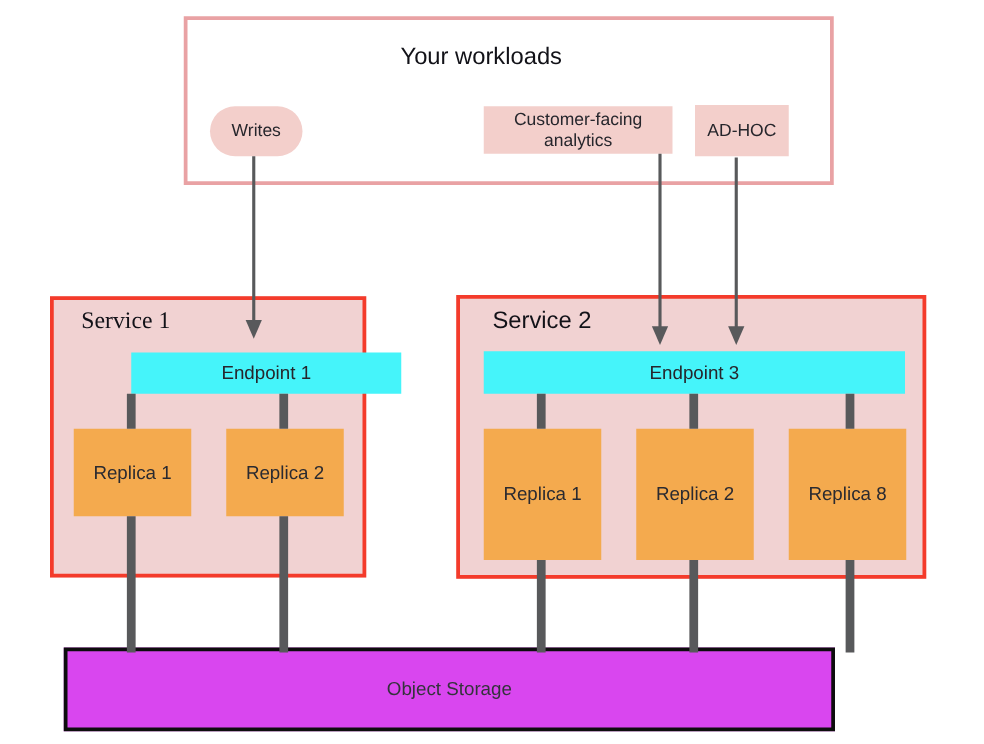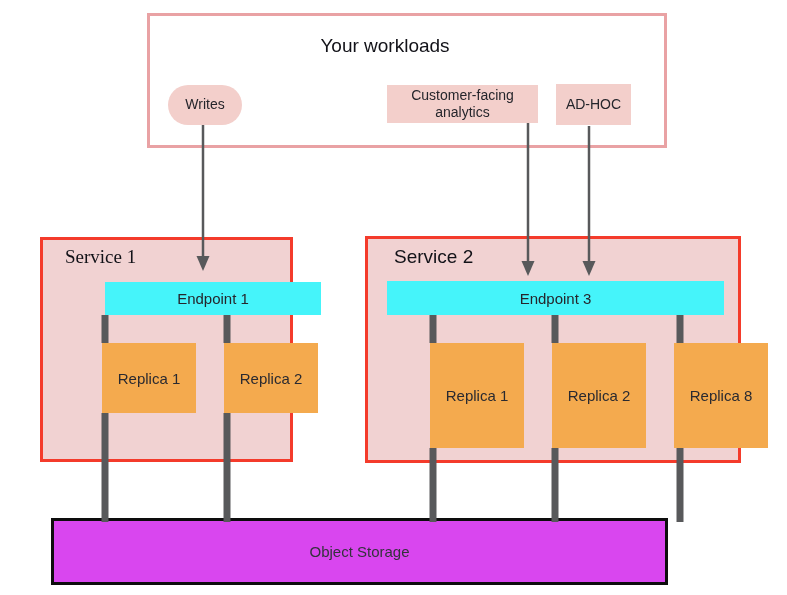--- a/index.html
+++ b/index.html
@@ -32,21 +32,21 @@
   .service1-box{left:40px;top:237px;width:253px;height:225px;}
   .service2-box{left:365px;top:236px;width:376px;height:227px;}
   .service-title{font-size:19px;color:#121218;}
   .service1-title{left:65px;top:246px;font-family:Liberation Serif, serif;}
   .service2-title{left:394px;top:246px;}
 
   .endpoint-bar{background:var(--endpoint-bg);font-size:15px;color:#26262c;}
   .endpoint1{left:59px;top:282px;width:216px;height:33px;margin-left:46px;}
   .endpoint2{left:387px;top:281px;width:337px;height:34px;}
 
-  .replica-box{background:var(--replica-bg);font-size:15px;color:#2a2a30;margin-left:43px;}
+  .replica-box{background:var(--replica-bg);font-size:15px;color:#2a2a30;}
   .replica-s1{top:343px;width:94px;height:70px;}
   .replica-s1-1{left:59px;}
   .replica-s1-2{left:181px;}
   .replica-s2{top:343px;width:94px;height:105px;}
   .replica-s2-1{left:387px;}
   .replica-s2-2{left:509px;}
   .replica-s2-3{left:631px;}
 
   .storage-box{left:51px;top:518px;width:617px;height:67px;background:#d946ef;border:3px solid var(--storage-border);font-size:15px;color:#33333b;}
 

